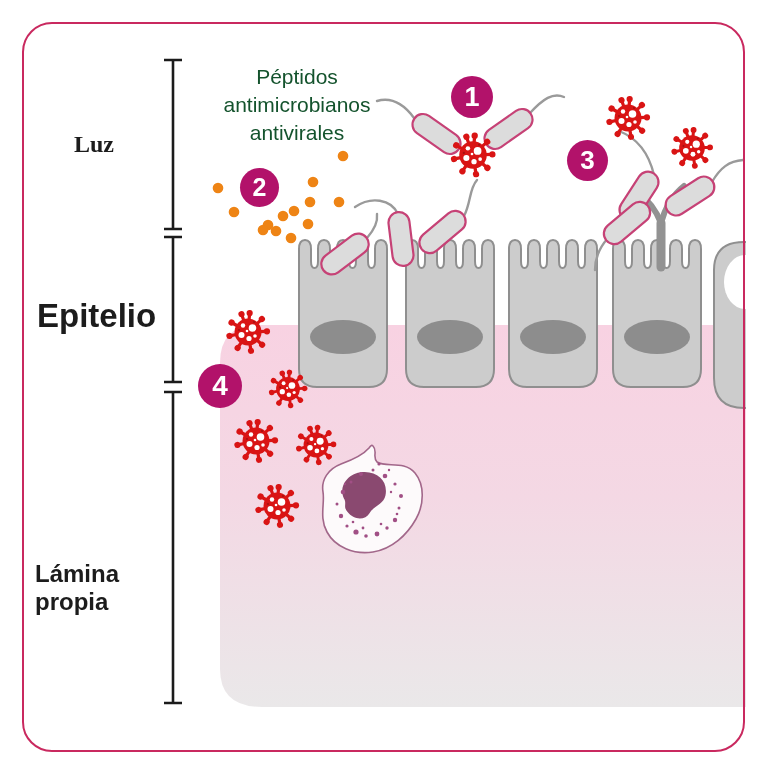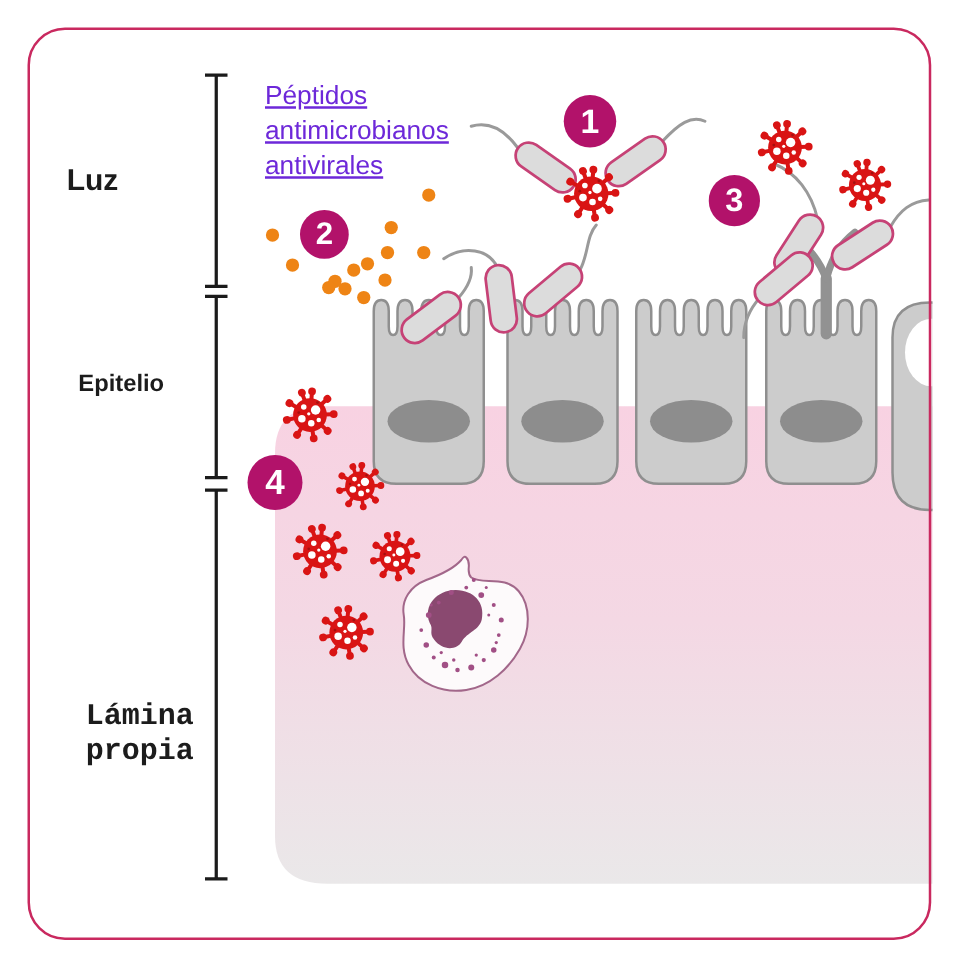--- a/index.html
+++ b/index.html
@@ -6,24 +6,24 @@
   #page{position:relative;width:768px;height:777px;background:#ffffff;overflow:hidden;
         font-family:"Liberation Sans","DejaVu Sans",sans-serif;color:#1c1c1c;}
   
   #content{position:absolute;left:22px;top:22px;width:724px;height:731px;
            border-radius:30px;overflow:hidden;background:#ffffff;}
   #art{position:absolute;left:-22px;top:-22px;}
   
   #frame{position:absolute;left:22px;top:22px;width:719px;height:726px;
          border:2.5px solid #c9295f;border-radius:30px;pointer-events:none;}
   .label{position:absolute;font-weight:bold;color:#1c1c1c;}
-  .label.luz{left:34px;top:131px;width:80px;text-align:center;font-size:24px;}
-  .label.epitelio{left:37px;top:297px;width:120px;text-align:center;font-size:19px;}
-  .label.lamina{left:35px;top:560px;width:120px;text-align:right;font-size:24px;line-height:28px;font-family:Liberation Mono, monospace;}
-  .anno{position:absolute;font-weight:400;color:#6d28d9;text-align:left;text-decoration:underline;}
+  .label.luz{left:34px;top:131px;width:80px;text-align:right;font-size:24px;font-family:Liberation Serif, serif;}
+  .label.epitelio{left:37px;top:297px;width:120px;text-align:left;font-size:33px;}
+  .label.lamina{left:35px;top:560px;width:120px;font-size:24px;line-height:28px;}
+  .anno{position:absolute;font-weight:400;color:#14532d;text-align:center;}
   .anno.peptidos{left:212px;top:63px;width:170px;font-size:21px;line-height:28px;}
   .anno.viruslbl{left:576px;top:55px;width:100px;font-size:21px;}
   .anno.macrofago{left:296px;top:586px;width:165px;font-size:21px;}
   .badge{position:absolute;border-radius:50%;background:#b2126a;color:#ffffff;
          display:flex;align-items:center;justify-content:center;font-weight:bold;}
   .badge.b1{left:451px;top:76px;width:42px;height:42px;font-size:27px;}
   .badge.b2{left:240px;top:168px;width:39px;height:39px;font-size:25px;}
   .badge.b3{left:567px;top:140px;width:41px;height:41px;font-size:26px;}
   .badge.b4{left:198px;top:364px;width:44px;height:44px;font-size:28px;}
 </style>

